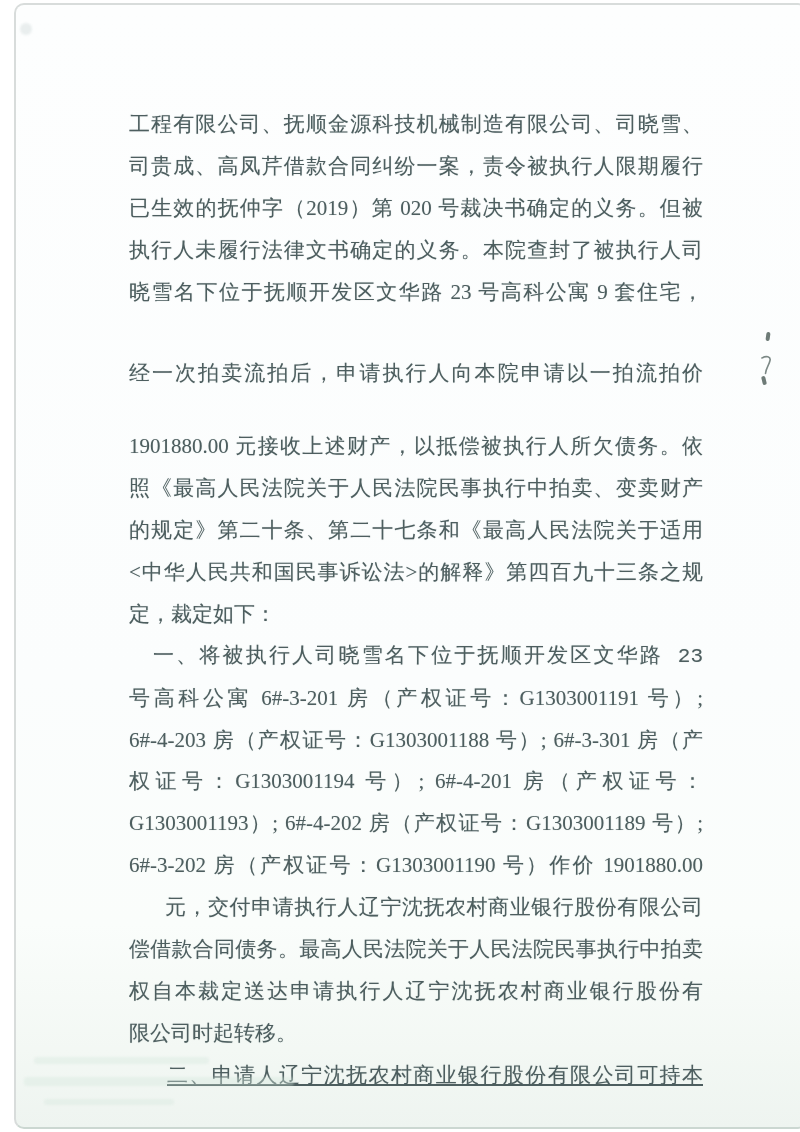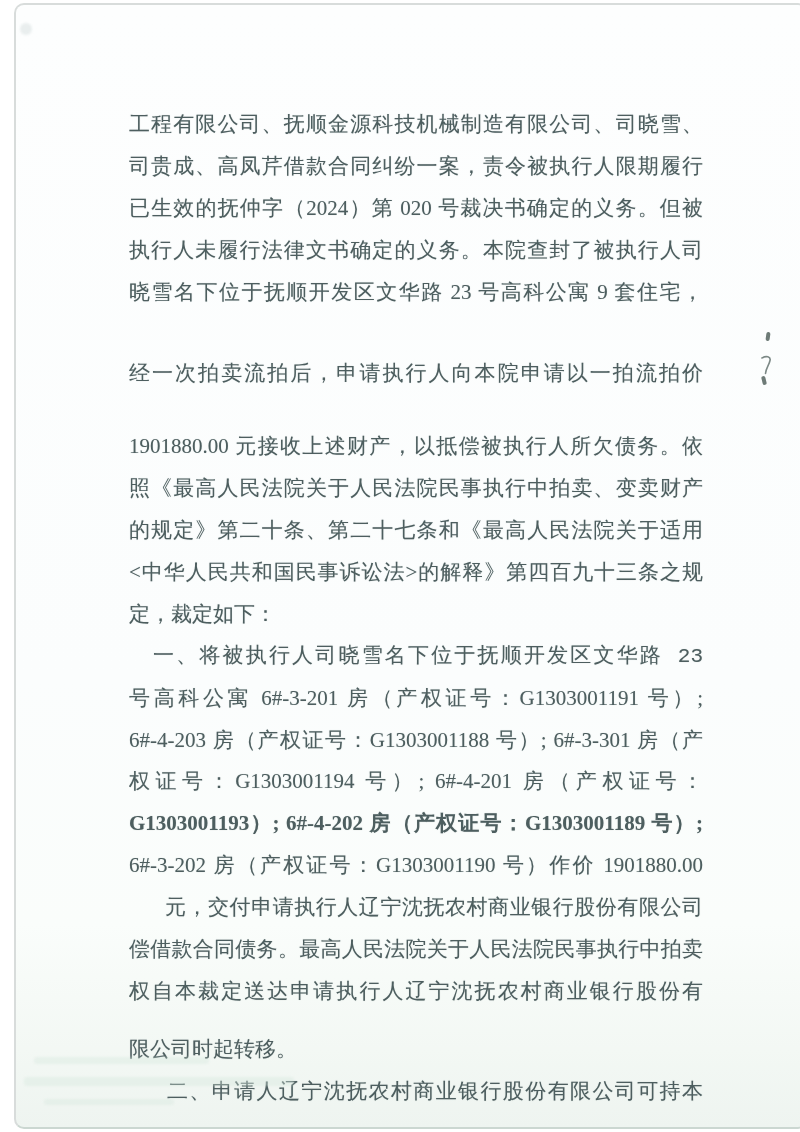--- a/index.html
+++ b/index.html
@@ -94,40 +94,40 @@
 </style>
 </head>
 <body>
 
 <div class="frame">
   <div class="smudge"></div>
 
   <div class="textblock">
       <div class="line" style="text-indent: 0px;">工程有限公司、抚顺金源科技机械制造有限公司、司晓雪、</div>
       <div class="line" style="text-indent: 0px;">司贵成、高凤芹借款合同纠纷一案，责令被执行人限期履行</div>
-      <div class="line" style="text-indent: 0px;">已生效的抚仲字（2024）第 020 号裁决书确定的义务。但被</div>
+      <div class="line" style="text-indent: 0px;">已生效的抚仲字（2019）第 020 号裁决书确定的义务。但被</div>
       <div class="line" style="text-indent: 0px;">执行人未履行法律文书确定的义务。本院查封了被执行人司</div>
       <div class="line" style="text-indent: 0px;">晓雪名下位于抚顺开发区文华路 23 号高科公寓 9 套住宅，</div>
       <div class="line" style="text-indent: 0px; margin-top: 40px;">经一次拍卖流拍后，申请执行人向本院申请以一拍流拍价</div>
       <div class="line" style="text-indent: 0px; margin-top: 31px;">1901880.00 元接收上述财产，以抵偿被执行人所欠债务。依</div>
       <div class="line" style="text-indent: 0px;">照《最高人民法院关于人民法院民事执行中拍卖、变卖财产</div>
       <div class="line" style="text-indent: 0px;">的规定》第二十条、第二十七条和《最高人民法院关于适用</div>
       <div class="line" style="text-indent: 0px;">&lt;中华人民共和国民事诉讼法&gt;的解释》第四百九十三条之规</div>
       <div class="line no-fill" style="text-indent: 0px;">定，裁定如下：</div>
       <div class="line" style="text-indent: 24px; font-family: Liberation Mono, monospace;">一、将被执行人司晓雪名下位于抚顺开发区文华路 23</div>
       <div class="line" style="text-indent: 0px;">号高科公寓 6#-3-201 房（产权证号：G1303001191 号）;</div>
       <div class="line" style="text-indent: 0px;">6#-4-203 房（产权证号：G1303001188 号）; 6#-3-301 房（产</div>
       <div class="line" style="text-indent: 0px;">权证号：G1303001194 号）; 6#-4-201 房（产权证号：</div>
-      <div class="line" style="text-indent: 0px; font-weight: bold;">G1303001193）; 6#-4-202 房（产权证号：G1303001189 号）;</div>
+      <div class="line" style="text-indent: 0px;">G1303001193）; 6#-4-202 房（产权证号：G1303001189 号）;</div>
       <div class="line" style="text-indent: 0px;">6#-3-202 房（产权证号：G1303001190 号）作价 1901880.00</div>
       <div class="line" style="text-indent: 0px; margin-left: 36px;">元，交付申请执行人辽宁沈抚农村商业银行股份有限公司抵</div>
       <div class="line" style="text-indent: 0px;">偿借款合同债务。最高人民法院关于人民法院民事执行中拍卖</div>
       <div class="line" style="text-indent: 0px;">权自本裁定送达申请执行人辽宁沈抚农村商业银行股份有</div>
-      <div class="line no-fill" style="text-indent: 0px; margin-top: 16px;">限公司时起转移。</div>
-      <div class="line" style="text-indent: 38px;">二、申请人辽宁沈抚农村商业银行股份有限公司可持本</div>
+      <div class="line no-fill" style="text-indent: 0px;">限公司时起转移。</div>
+      <div class="line" style="text-indent: 38px; text-decoration: underline;">二、申请人辽宁沈抚农村商业银行股份有限公司可持本</div>
     </div>
 
   <div class="speck speck-a"></div>
   <svg class="speck-squiggle" width="14" height="22" viewBox="0 0 14 22">
     <path d="M2 3 C6 0.5 11 1.5 10 5.5 C9 10.5 6 13 5.5 18.5" fill="none" stroke="#5d6c69" stroke-width="1.6" stroke-linecap="round"></path>
   </svg>
   <div class="speck speck-c"></div>
 
   <div class="streak streak-1"></div>
   <div class="streak streak-2"></div>

